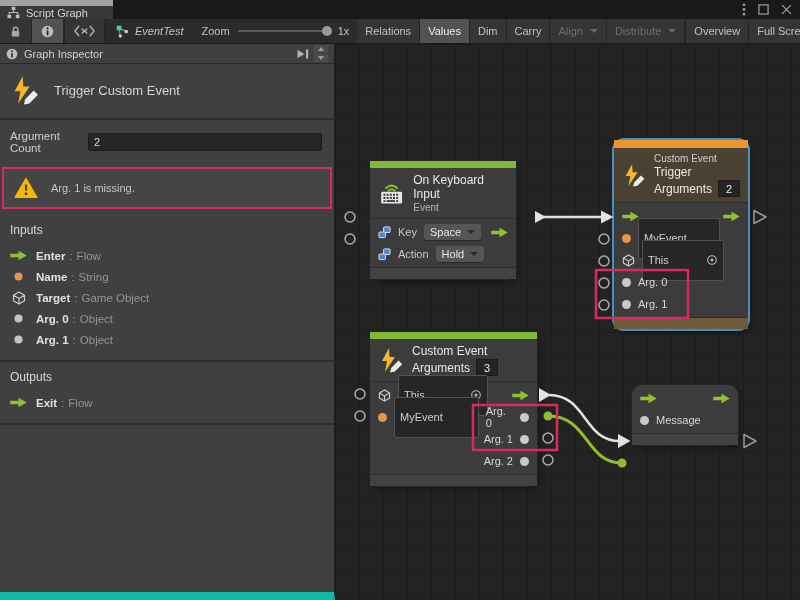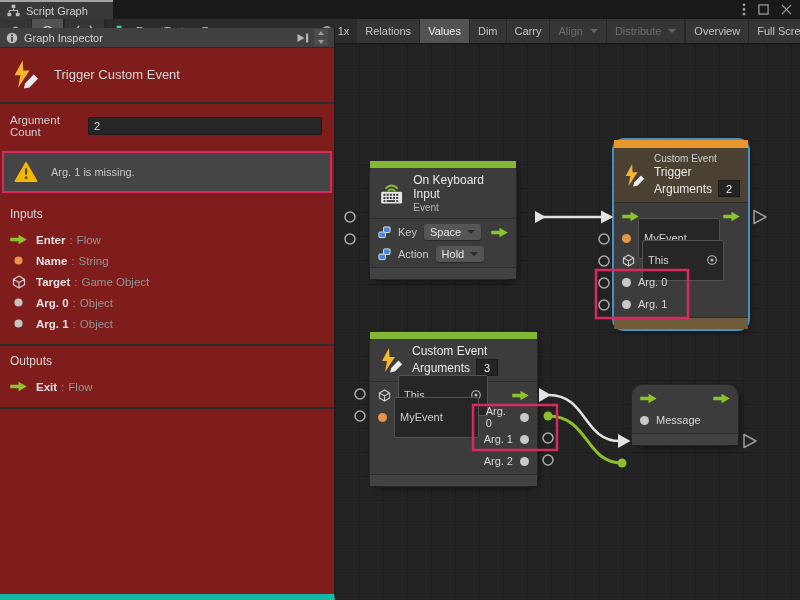--- a/index.html
+++ b/index.html
@@ -7,21 +7,21 @@
     width:800px; height:600px; position:relative; overflow:hidden;
     background:#191919; font-family:"Liberation Sans", sans-serif;
     color:#c8c8c8; -webkit-font-smoothing:antialiased;
   }
   .ic { display:block; }
 
   
   .titlebar { position:absolute; top:0; left:0; right:0; height:19px; background:#191919; }
   .tab {
     position:absolute; left:0; top:0; width:113px; height:19px; box-sizing:border-box;
-    background:#383838; border-top:2px solid #a3a3a3;
+    background:#383838; border-top:6px solid #a3a3a3;
     display:flex; align-items:center; gap:6px; padding-left:7px;
     font-size:11px; color:#d4d4d4;
   }
   .win-controls { position:absolute; right:8px; top:0; height:19px; display:flex; gap:12px; align-items:center; }
 
   
   .toolbar {
     position:absolute; top:19px; left:0; right:0; height:25px; background:#2b2b2b;
     border-bottom:1px solid #1a1a1a; display:flex; align-items:stretch;
     font-size:11px; color:#c2c2c2; box-sizing:border-box;
@@ -37,22 +37,22 @@
   .graph-ref { display:flex; align-items:center; gap:6px; padding:0 10px;font-style:italic; }
   .zoom-wrap { display:flex; align-items:center; gap:8px; padding:0 8px; }
   .slider { position:relative; width:92px; height:2px; background:#5c5c5c; border-radius:1px; }
   .slider-handle { position:absolute; right:-2px; top:-4px; width:10px; height:10px; border-radius:50%; background:#9a9a9a; }
   .spacer { flex:1; background:#2b2b2b; }
   .caret { width:0; height:0; border-left:4px solid transparent; border-right:4px solid transparent; border-top:4px solid #8f8f8f; margin-left:3px; }
   .tbtn.disabled .caret { border-top-color:#666; }
 
   
   .inspector {
-    position:absolute; left:0; top:28px; width:335px; bottom:0; box-sizing:border-box;
-    background:#7f1d1d; border-right:1px solid #1f1f1f; border-bottom:6px solid #14b8a6;
+    position:absolute; left:0; top:44px; width:335px; bottom:0; box-sizing:border-box;
+    background:#404040; border-right:1px solid #1f1f1f; border-bottom:8px solid #14b8a6;
   }
   .insp-header {
     height:19px; background:#404040; border-bottom:1px solid #2a2a2a;
     display:flex; align-items:center; gap:6px; padding:0 6px; font-size:11px; color:#d2d2d2;
   }
   .insp-header .right { margin-left:auto; display:flex; align-items:center; gap:4px; }
   .spinner { display:flex; flex-direction:column; gap:1px; }
   .spin-btn { width:14px; height:8px; background:#4c4c4c; display:flex; align-items:center; justify-content:center; }
   .tri-up { width:0;height:0;border-left:3px solid transparent;border-right:3px solid transparent;border-bottom:4px solid #9d9d9d; }
   .tri-down { width:0;height:0;border-left:3px solid transparent;border-right:3px solid transparent;border-top:4px solid #9d9d9d; }

